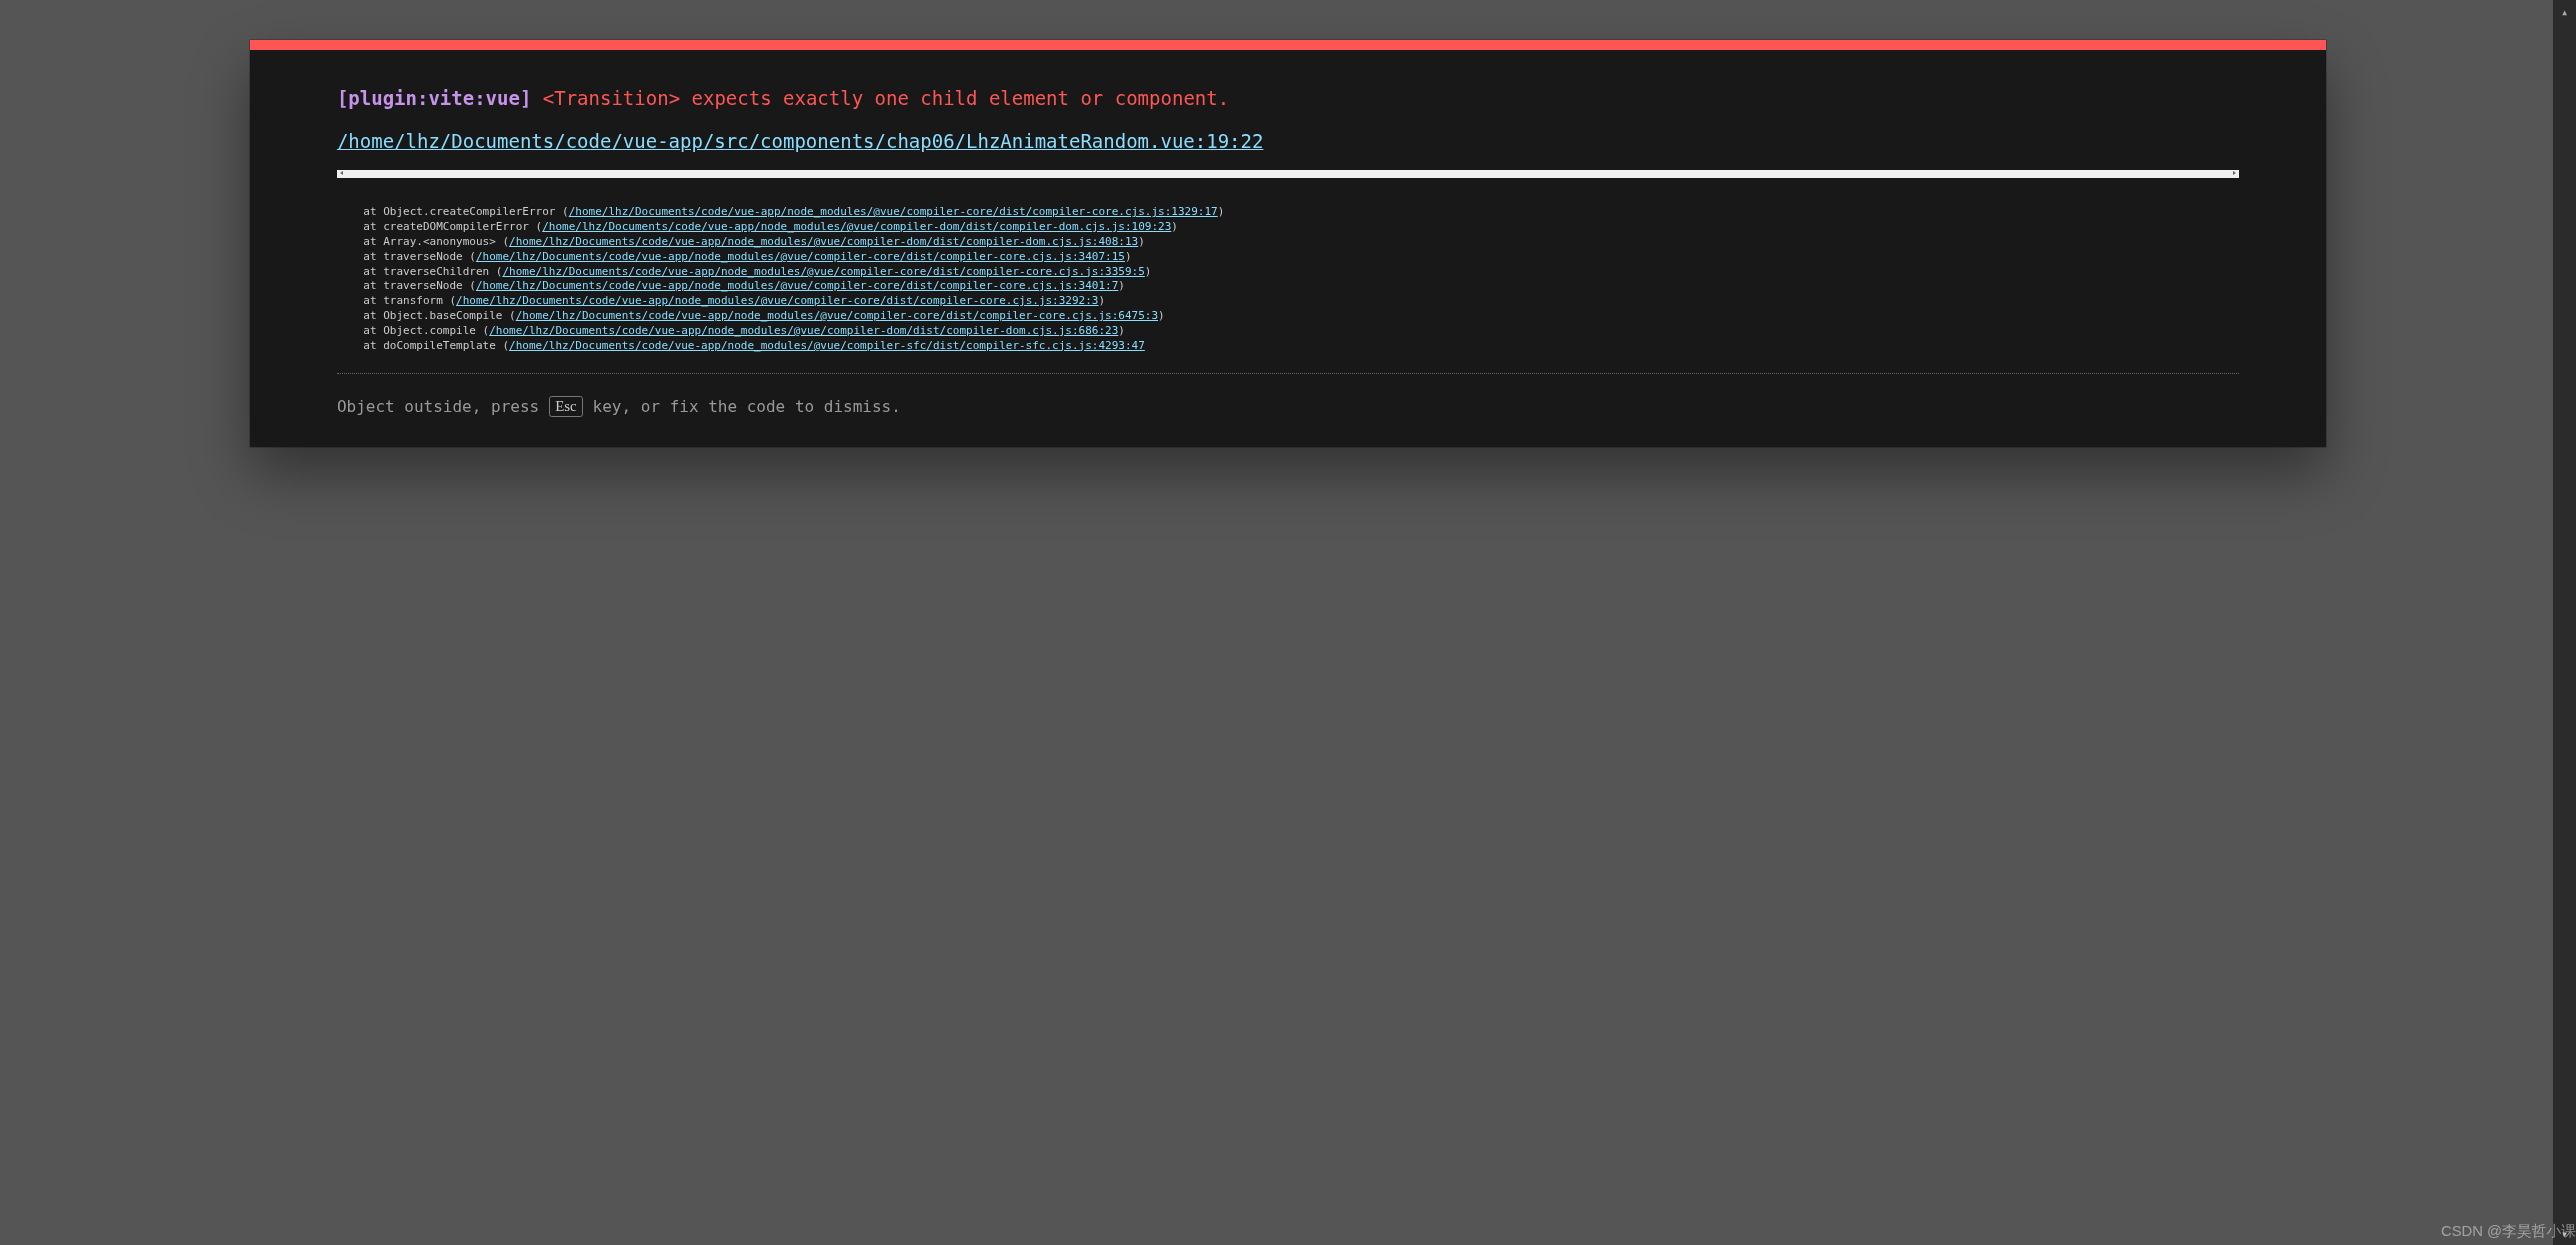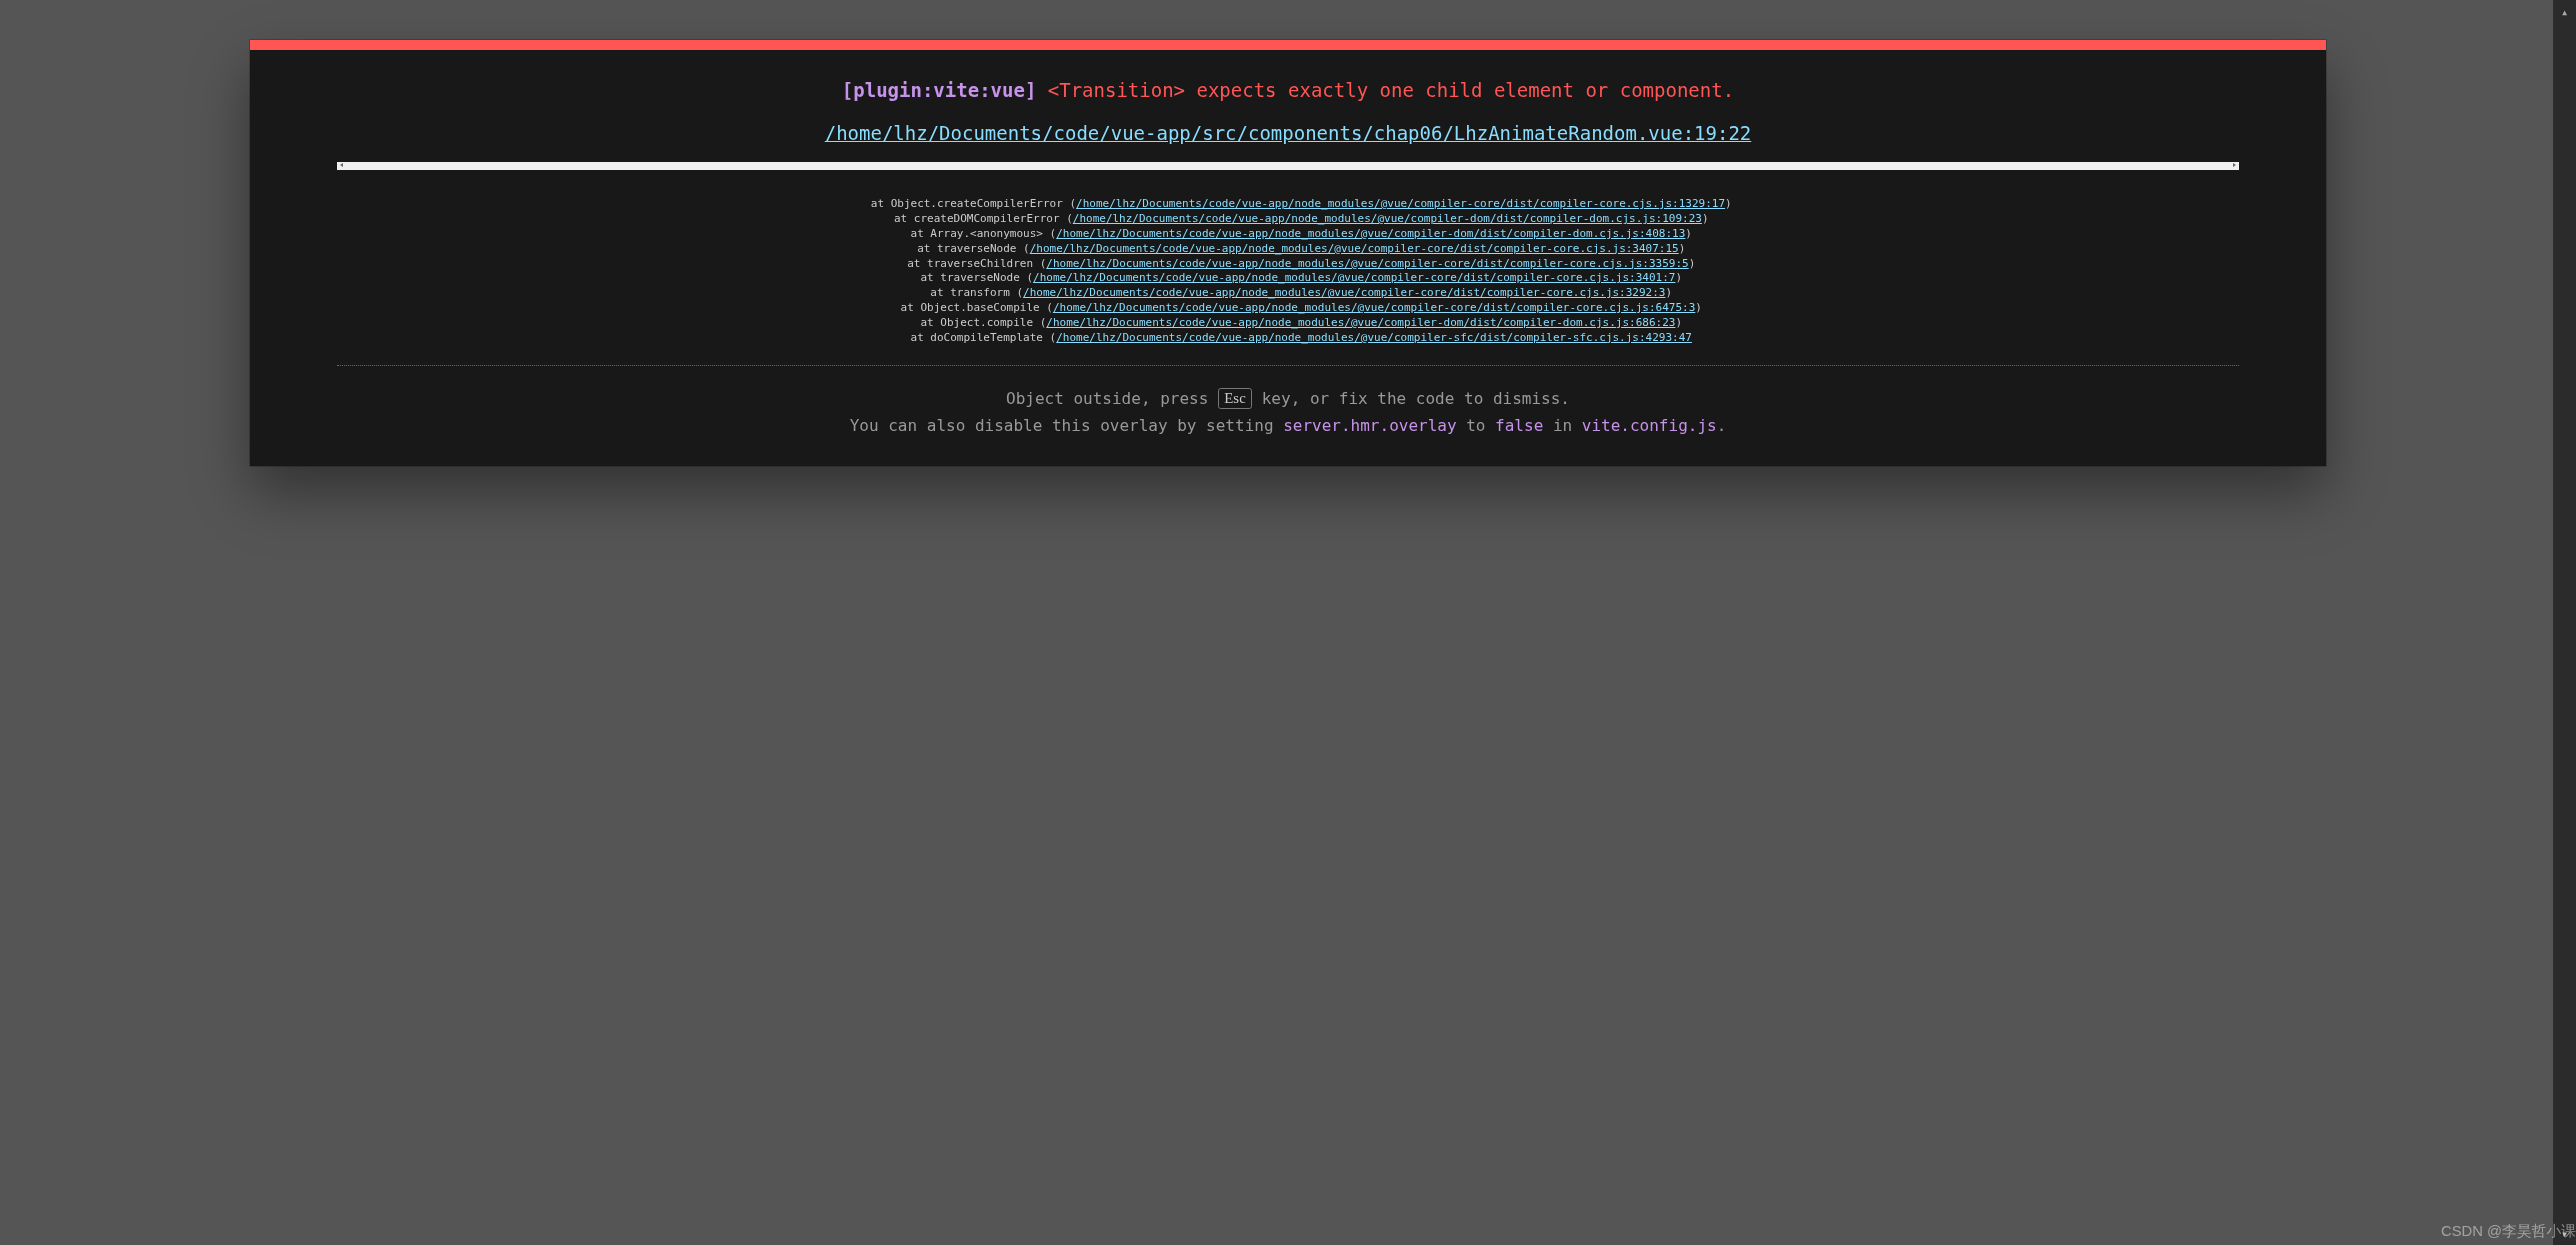--- a/index.html
+++ b/index.html
@@ -19,22 +19,21 @@
     width: 80.6%;
     margin: 0 auto;
     background: #181818;
     border-top: 10.7px solid #ff5555;
     color: #ccc;
     font-size: 19px;
     line-height: 1.4;
     box-shadow: 0 27px 54px rgba(0,0,0,0.4), 0 0 0 0.7px rgba(0,0,0,0.3);
   }
   .overlay-inner {
-    padding: 27px 87px 27px 87px;
-    text-align: center;
+    padding: 35px 87px 27px 87px;
   }
   .message {
     white-space: pre;
     font-family: Menlo, Consolas, monospace;
     margin-bottom: 16px;
   }
   .plugin { color: #c792ea; font-weight: bold; }
   .errmsg { color: #ff5555; }
   .file-link {
     color: #89ddff;
@@ -135,22 +134,19 @@
 
 
     <div class="scroll-strip"></div>
 
     <div class="stack"><span class="stack-line"><span>    at Object.createCompilerError (</span><a class="link">/home/lhz/Documents/code/vue-app/node_modules/@vue/compiler-core/dist/compiler-core.cjs.js:1329:17</a><span>)</span></span><span class="stack-line"><span>    at createDOMCompilerError (</span><a class="link">/home/lhz/Documents/code/vue-app/node_modules/@vue/compiler-dom/dist/compiler-dom.cjs.js:109:23</a><span>)</span></span><span class="stack-line"><span>    at Array.&lt;anonymous&gt; (</span><a class="link">/home/lhz/Documents/code/vue-app/node_modules/@vue/compiler-dom/dist/compiler-dom.cjs.js:408:13</a><span>)</span></span><span class="stack-line"><span>    at traverseNode (</span><a class="link">/home/lhz/Documents/code/vue-app/node_modules/@vue/compiler-core/dist/compiler-core.cjs.js:3407:15</a><span>)</span></span><span class="stack-line"><span>    at traverseChildren (</span><a class="link">/home/lhz/Documents/code/vue-app/node_modules/@vue/compiler-core/dist/compiler-core.cjs.js:3359:5</a><span>)</span></span><span class="stack-line"><span>    at traverseNode (</span><a class="link">/home/lhz/Documents/code/vue-app/node_modules/@vue/compiler-core/dist/compiler-core.cjs.js:3401:7</a><span>)</span></span><span class="stack-line"><span>    at transform (</span><a class="link">/home/lhz/Documents/code/vue-app/node_modules/@vue/compiler-core/dist/compiler-core.cjs.js:3292:3</a><span>)</span></span><span class="stack-line"><span>    at Object.baseCompile (</span><a class="link">/home/lhz/Documents/code/vue-app/node_modules/@vue/compiler-core/dist/compiler-core.cjs.js:6475:3</a><span>)</span></span><span class="stack-line"><span>    at Object.compile (</span><a class="link">/home/lhz/Documents/code/vue-app/node_modules/@vue/compiler-dom/dist/compiler-dom.cjs.js:686:23</a><span>)</span></span><span class="stack-line"><span>    at doCompileTemplate (</span><a class="link">/home/lhz/Documents/code/vue-app/node_modules/@vue/compiler-sfc/dist/compiler-sfc.cjs.js:4293:47</a><span></span></span></div>
 
     <div class="tip">
       <div>
         <span>Object outside, press </span><kbd>Esc</kbd><span> key, or fix the code to dismiss.</span>
       </div>
-      <div>
-        <span>You can also disable this overlay by setting </span><span class="hl">server.hmr.overlay</span><span> to </span><span class="hl">false</span><span> in </span><span class="hl">vite.config.js</span><span>.</span>
-      </div>
     </div>
 
   </div>
 </div>
 
 <div class="watermark">CSDN @李昊哲小课</div>
 
 
 </body></html>

